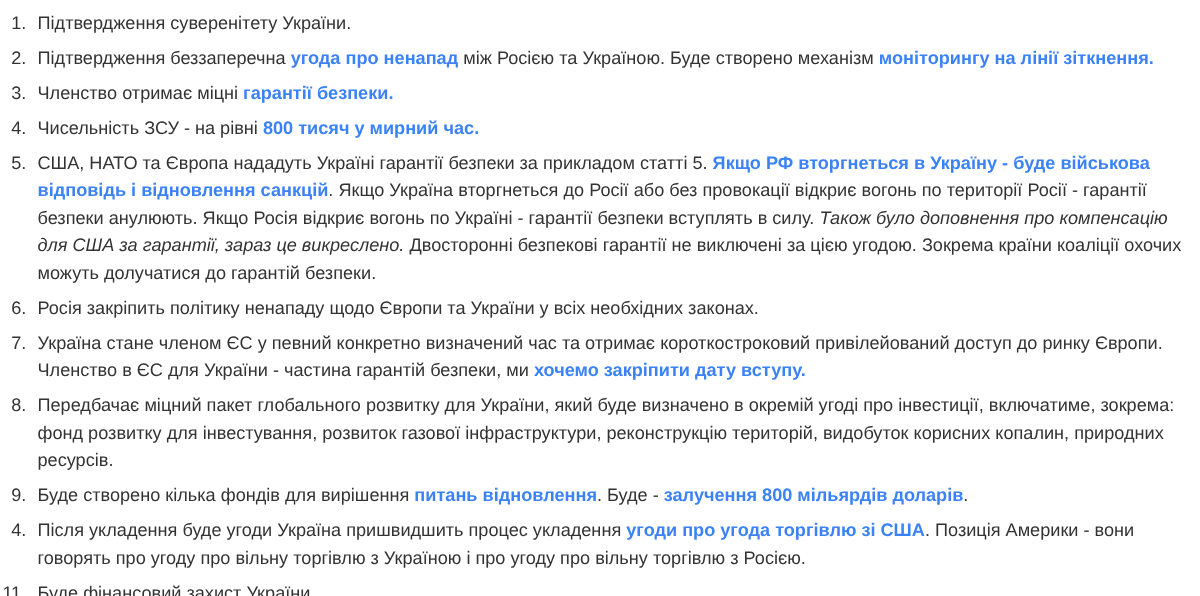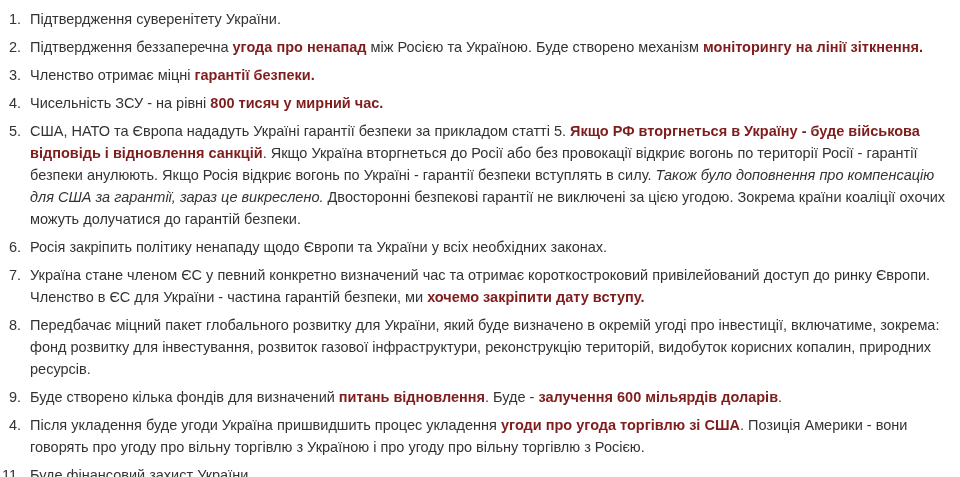--- a/index.html
+++ b/index.html
@@ -36,21 +36,21 @@
   .num {
     position: absolute;
     left: 0;
     top: 0;
     width: 21px;
     text-align: right;
     white-space: nowrap;
   }
   .txt { display: block; }
   .regular { font-weight: 400; font-style: normal; }
-  .bold    { font-weight: 700; font-style: normal; color: #7f1d1d; }
+  .bold    { font-weight: 700; font-style: normal; color: #3b82f6; }
   .italic  { font-weight: 400; font-style: italic; }
 </style>
 </head>
 <body>
 
 <div class="page">
   <ol class="list" id="plan-list">
       <li>
         <span class="num">1.</span>
         <span class="txt"><span class="regular">Підтвердження суверенітету України.</span></span>
@@ -78,21 +78,21 @@
       <li>
         <span class="num">7.</span>
         <span class="txt"><span class="regular">Україна стане членом ЄС у певний конкретно визначений час та отримає короткостроковий привілейований доступ до ринку Європи. Членство в ЄС для України - частина гарантій безпеки, ми </span><span class="bold">хочемо закріпити дату вступу.</span></span>
       </li>
       <li>
         <span class="num">8.</span>
         <span class="txt"><span class="regular">Передбачає міцний пакет глобального розвитку для України, який буде визначено в окремій угоді про інвестиції, включатиме, зокрема: фонд розвитку для інвестування, розвиток газової інфраструктури, реконструкцію територій, видобуток корисних копалин, природних ресурсів.</span></span>
       </li>
       <li>
         <span class="num">9.</span>
-        <span class="txt"><span class="regular">Буде створено кілька фондів для визначений </span><span class="bold">питань відновлення</span><span class="regular">. Буде - </span><span class="bold">залучення 600 мільярдів доларів</span><span class="regular">.</span></span>
+        <span class="txt"><span class="regular">Буде створено кілька фондів для вирішення </span><span class="bold">питань відновлення</span><span class="regular">. Буде - </span><span class="bold">залучення 800 мільярдів доларів</span><span class="regular">.</span></span>
       </li>
       <li>
         <span class="num">4.</span>
         <span class="txt"><span class="regular">Після укладення буде угоди Україна пришвидшить процес укладення </span><span class="bold">угоди про угода торгівлю зі США</span><span class="regular">. Позиція Америки - вони говорять про угоду про вільну торгівлю з Україною і про угоду про вільну торгівлю з Росією.</span></span>
       </li>
       <li>
         <span class="num">11.</span>
         <span class="txt"><span class="regular">Буде фінансовий захист України</span></span>
       </li>
     </ol>

